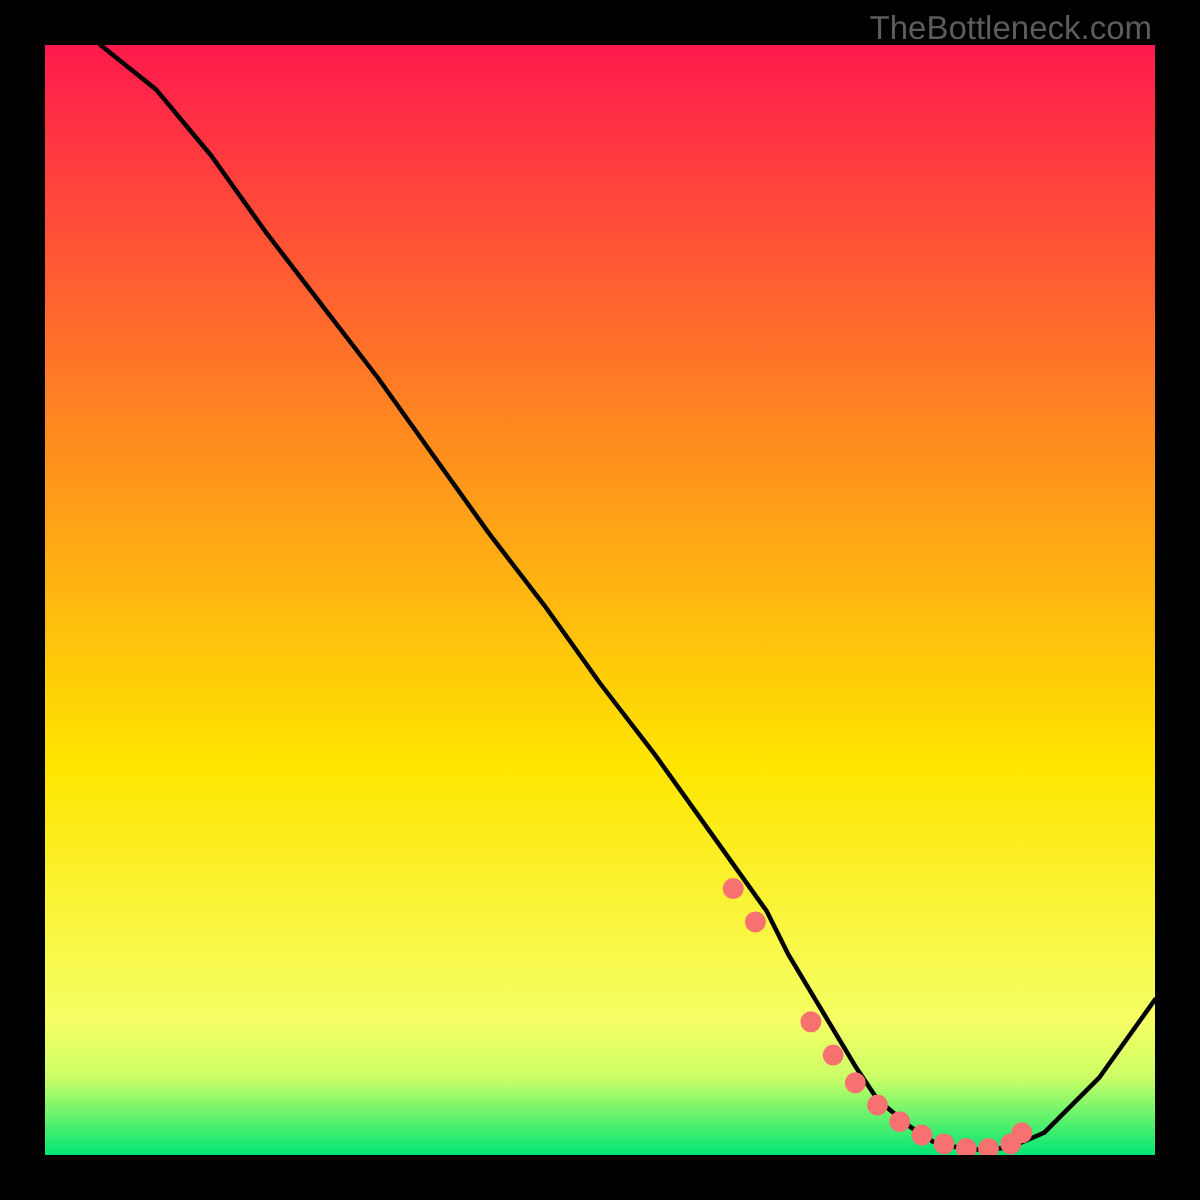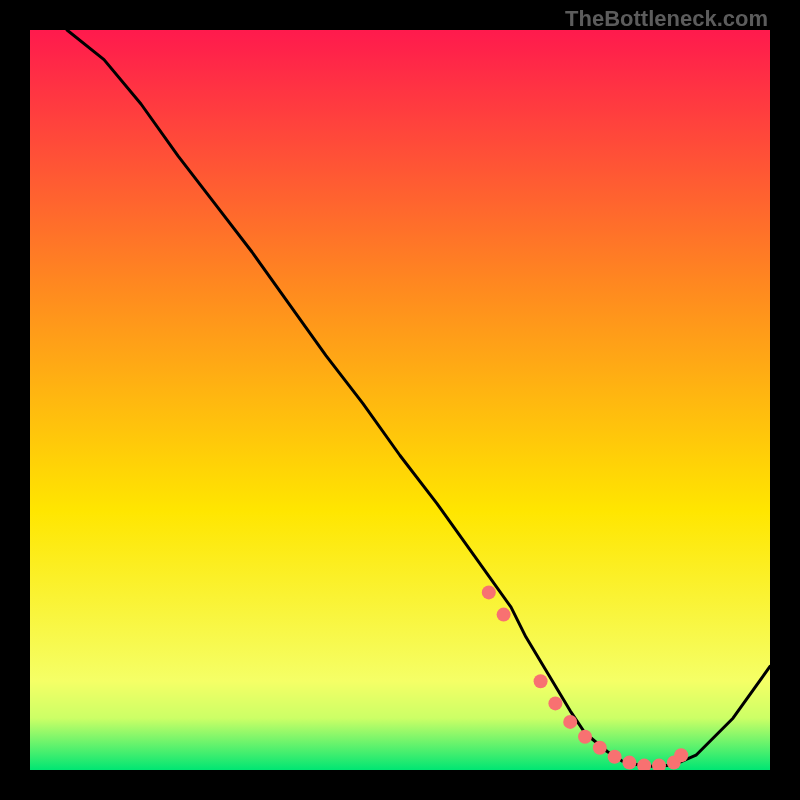--- a/index.html
+++ b/index.html
@@ -21,21 +21,21 @@
   svg {
     display: block;
   }
   .watermark {
     position: absolute;
     top: 6px;
     right: 32px;
     font-family: Arial, Helvetica, sans-serif;
     font-size: 22px;
     color: #5c5c5c;
-    font-weight: 700;
+    font-weight: 400;
     text-align: center;
   }
 </style>
 </head>
 <body>
 
 <div class="frame">
   <svg id="chart-svg" width="740" height="740" viewBox="0 0 740 740">
     <defs>
       <linearGradient id="bg-grad" x1="0" y1="0" x2="0" y2="1">

